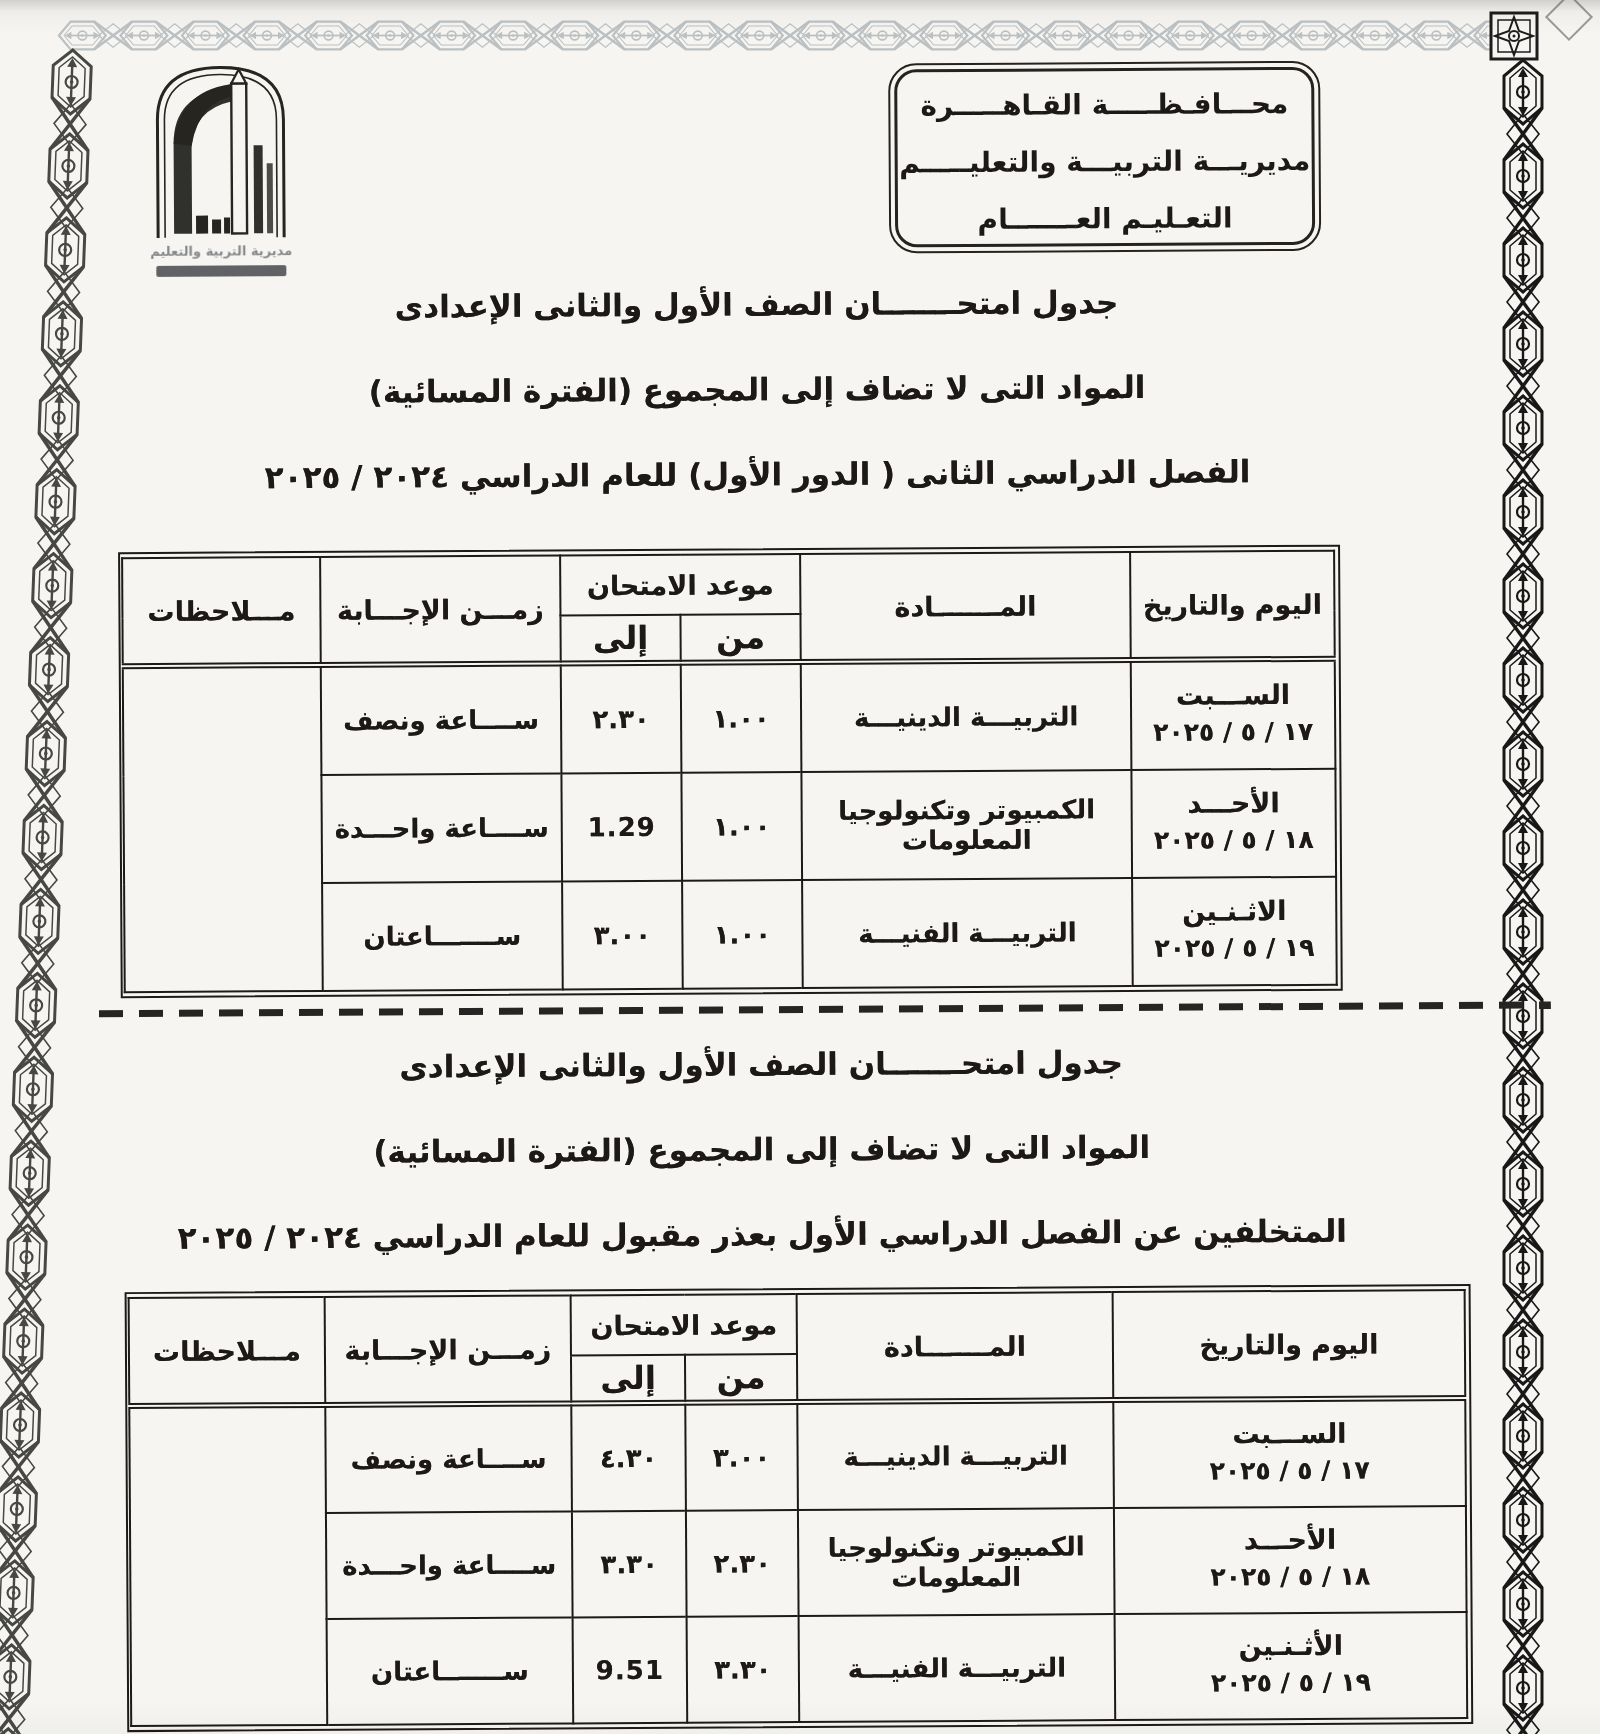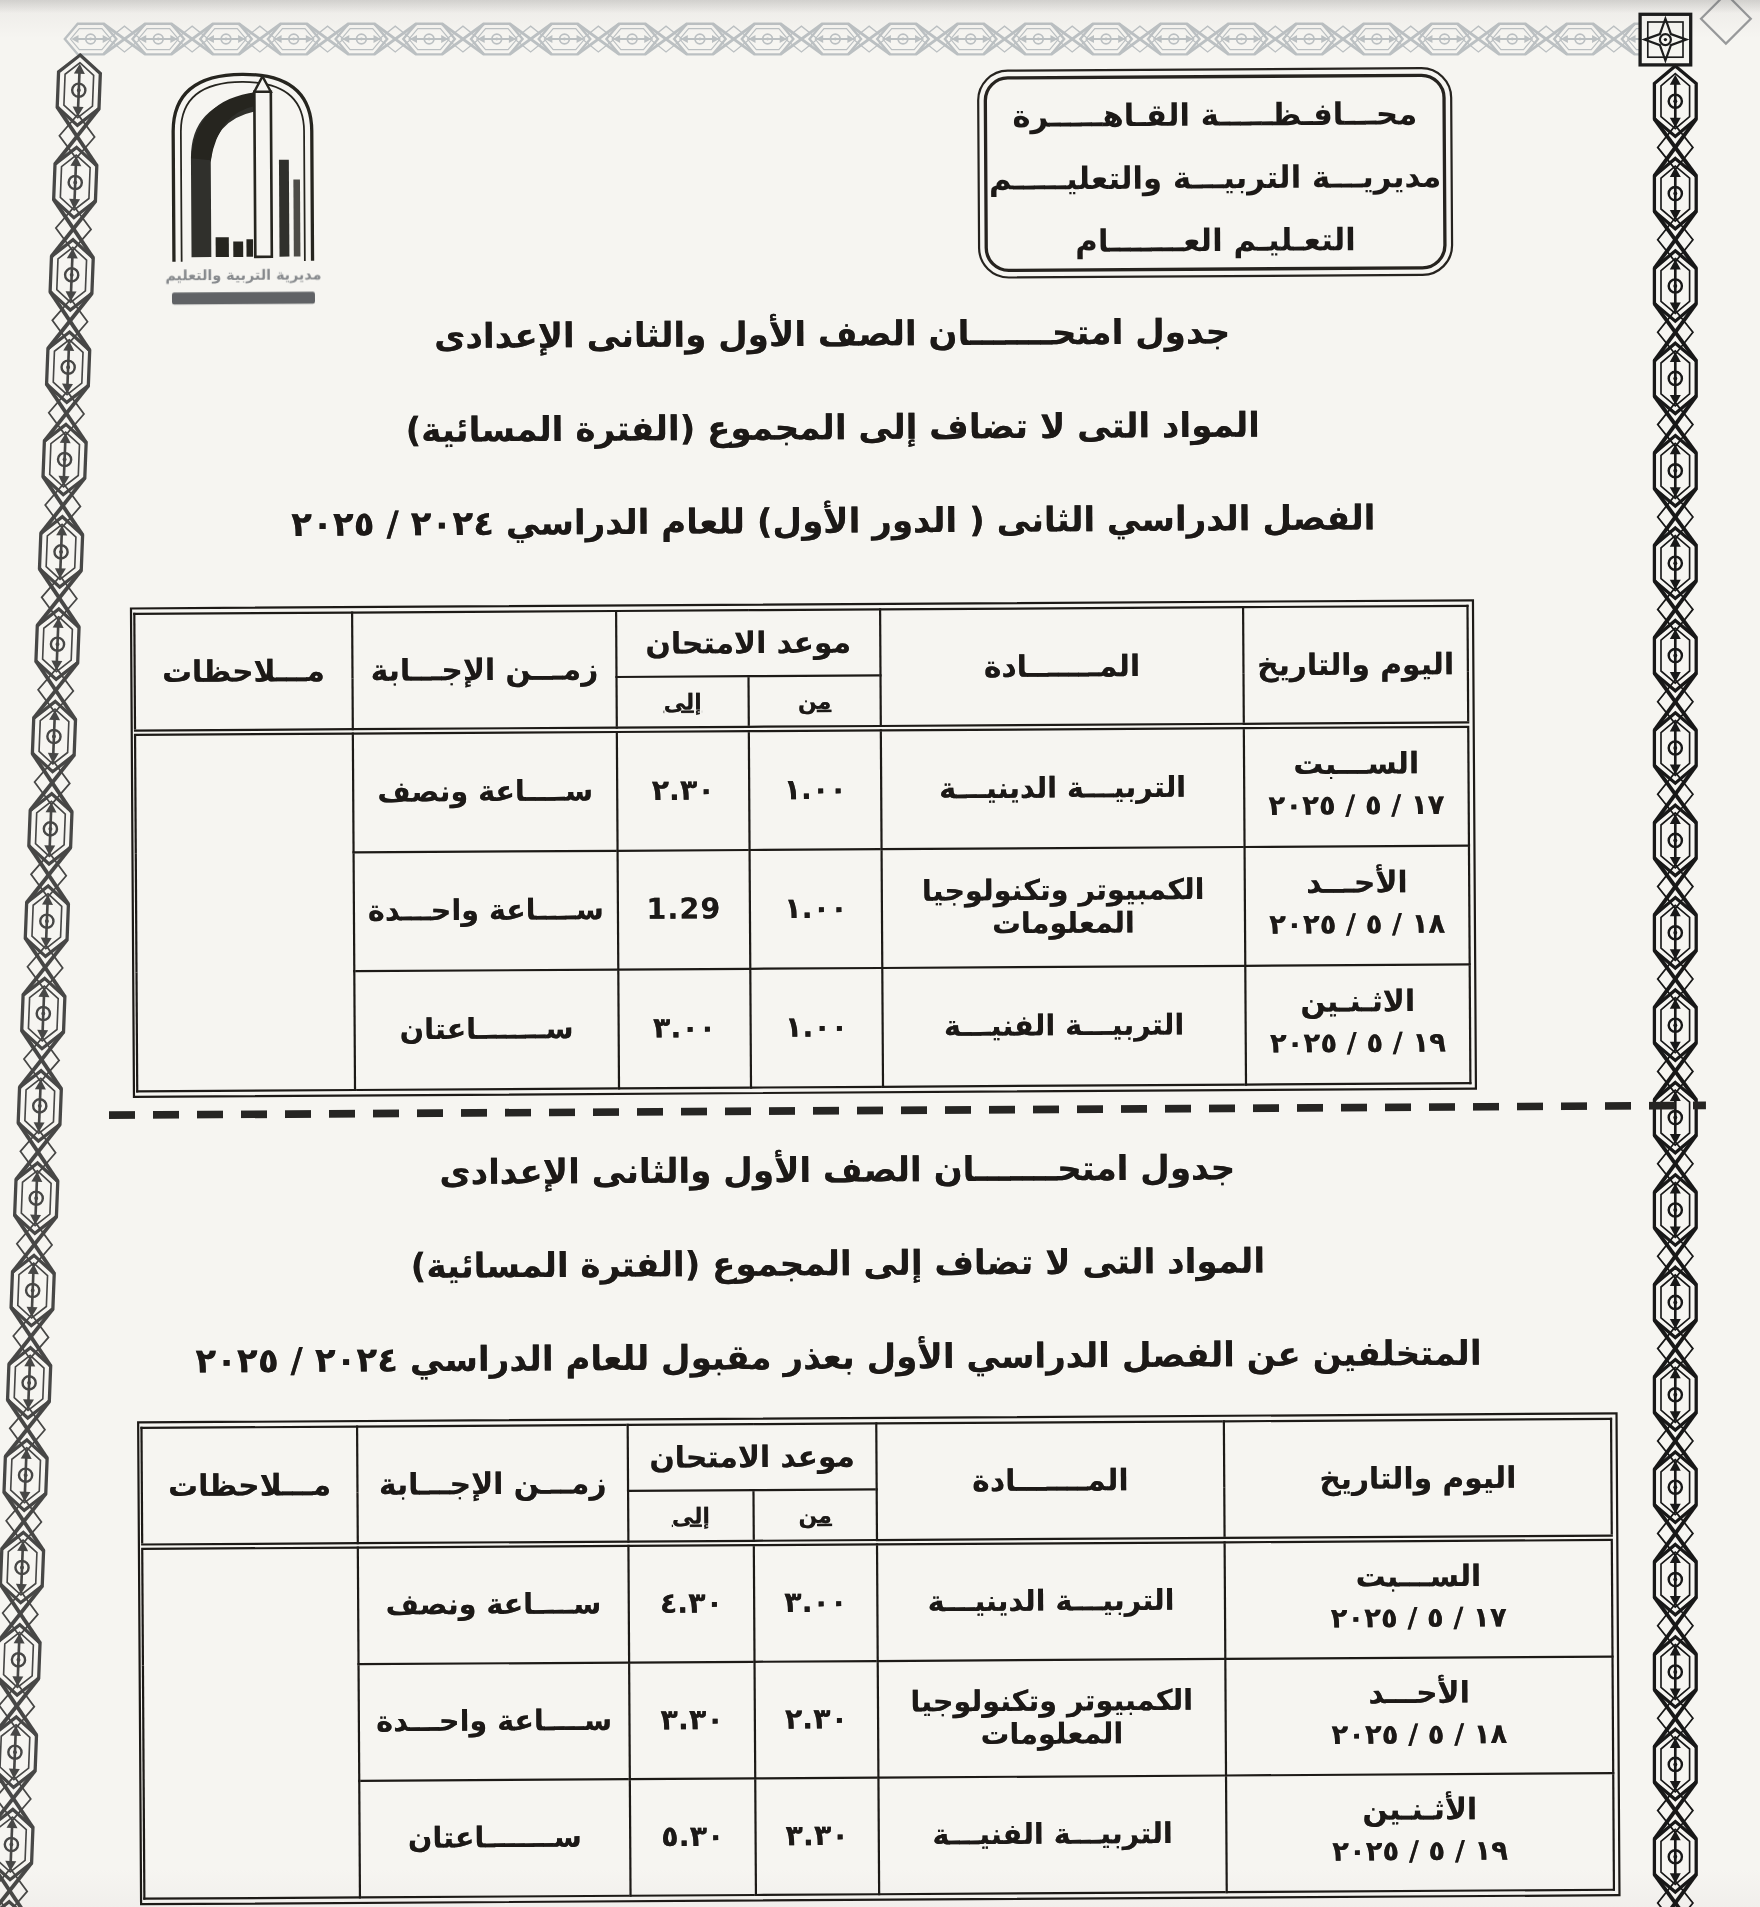--- a/index.html
+++ b/index.html
@@ -45,21 +45,21 @@
   .pos-tbl1{left:120px;top:548px;width:1222px;}
   .pos-tbl2{left:122px;top:1288px;width:1346px;}
   table.sched{border-collapse:collapse;table-layout:fixed;width:100%;
     border:2px solid #1d1a17;direction:rtl;}
   table.sched th,table.sched td{
     border:2px solid #1d1a17;text-align:center;vertical-align:middle;
     font-weight:bold;color:#1c1917;text-shadow:0 0 .6px rgba(20,18,15,.65);
     padding:0 4px;overflow:hidden;}
   table.sched thead{border-bottom:6px double #1d1a17;}
   table.sched thead tr:first-child th{height:58px;font-size:27px;}
-  table.sched thead tr:last-child th{height:44px;font-size:20px;text-decoration:underline;}
+  table.sched thead tr:last-child th{height:44px;font-size:32px;}
   .tbl1 tbody td{height:106px;font-size:26px;}
   .tbl2 tbody td{height:104px;font-size:26px;}
   td.daycell div.dayname{font-size:27px;line-height:34px;}
   td.daycell div.date{font-size:25px;line-height:40px;letter-spacing:1px;}
   td.subj{font-size:25px;}
   td.dur{font-size:26px;}
   td.time{font-size:26px;letter-spacing:1px;}
   
   .dash{left:98px;top:1006px;width:1452px;height:7px;
     background:repeating-linear-gradient(90deg,#262523 0px,#262523 24px,transparent 24px,transparent 40px);}
@@ -317,20 +317,20 @@
           <td class="time">٣.٣٠</td>
           <td class="dur">ســــاعة واحـــدة</td>
         </tr>
         <tr>
           <td class="daycell">
             <div class="dayname">الأثـنـين</div>
             <div class="date">١٩ / ٥ / ٢٠٢٥</div>
           </td>
           <td class="subj">التربيـــة الفنيـــة</td>
           <td class="time">٣.٣٠</td>
-          <td class="time">٥.٣٠</td>
+          <td class="time">9.51</td>
           <td class="dur">ســـــــاعتان</td>
         </tr>
       </tbody>
     </table>
   </div>
 
 </div>
 
 </body></html>

